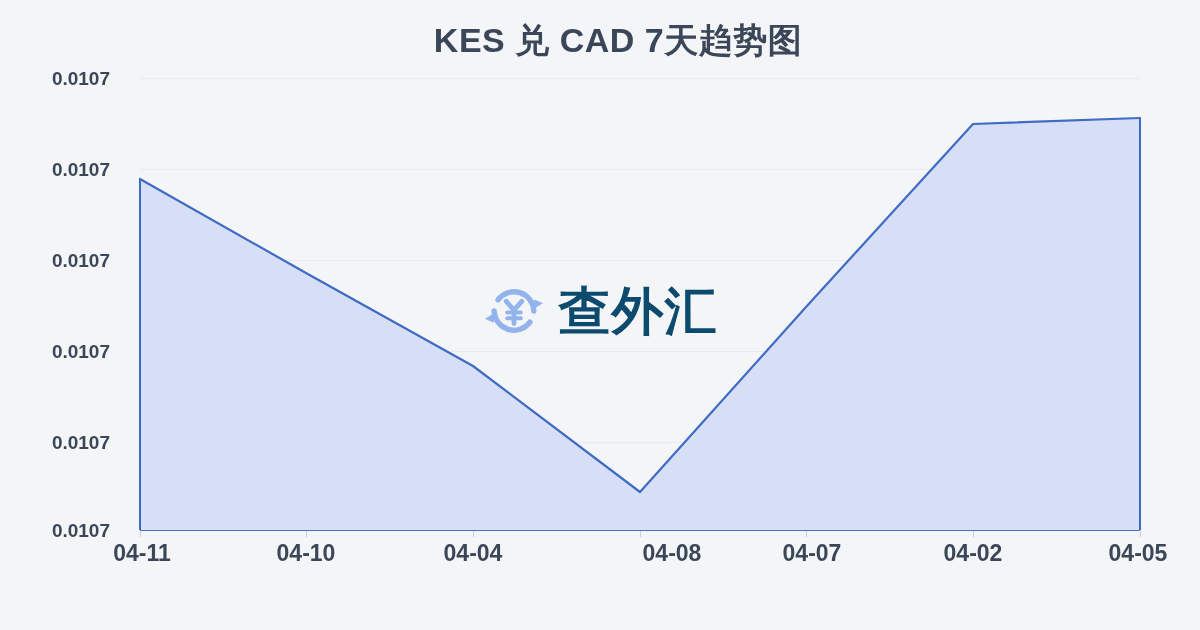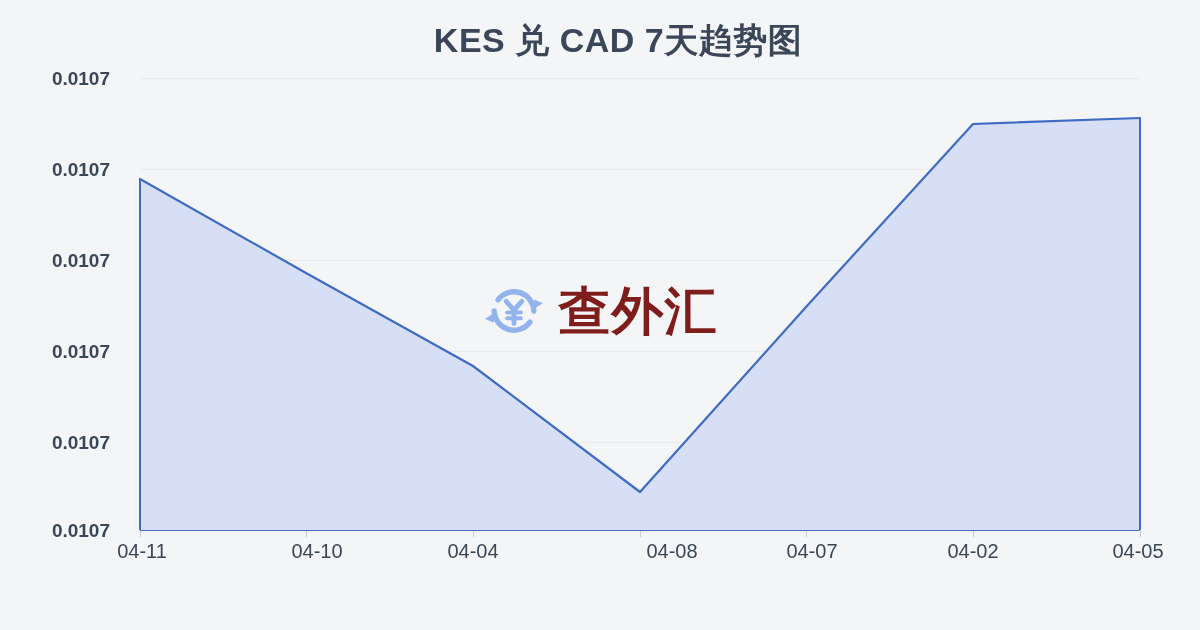--- a/index.html
+++ b/index.html
@@ -64,22 +64,22 @@
     font-weight: bold;
     color: #3b4759;
     white-space: nowrap;
   }
   .xlabel {
     position: absolute;
     top: 540px;
     width: 140px;
     margin-left: -70px;
     text-align: center;
-    font-size: 20px;
-    font-weight: normal;
+    font-size: 23px;
+    font-weight: bold;
     color: #3b4759;
     white-space: nowrap;
   }
   .tick-mark {
     position: absolute;
     top: 531px;
     width: 1px;
     height: 6px;
     background: #c8cdd6;
   }
@@ -99,21 +99,21 @@
     display: flex;
     align-items: center;
     justify-content: center;
     gap: 14px;
     pointer-events: none;
   }
   .wm-icon { width: 62px; height: 62px; display:block; }
   .wm-text {
     font-size: 52px;
     font-weight: bold;
-    color: #7f1d1d;
+    color: #0c4a6e;
     letter-spacing: 1px;
     line-height: 58px;
     white-space: nowrap;
   }
 </style>
 </head>
 <body style="background: rgb(244, 245, 247);">
 
 <div id="chart-root">
 
@@ -145,21 +145,21 @@
 
   <div class="tick-mark" style="left:140px"></div>
   <div class="tick-mark" style="left:306px"></div>
   <div class="tick-mark" style="left:473px"></div>
   <div class="tick-mark" style="left:640px"></div>
   <div class="tick-mark" style="left:806px"></div>
   <div class="tick-mark" style="left:973px"></div>
   <div class="tick-mark" style="left:1140px"></div>
 
   <div class="xlabel" style="left:142px">04-11</div>
-  <div class="xlabel" style="left:317px">04-10</div>
+  <div class="xlabel" style="left:306px">04-10</div>
   <div class="xlabel" style="left:473px">04-04</div>
   <div class="xlabel" style="left:672px">04-08</div>
   <div class="xlabel" style="left:812px">04-07</div>
   <div class="xlabel" style="left:973px">04-02</div>
   <div class="xlabel" style="left:1138px">04-05</div>
 
   <div class="watermark">
     <svg class="wm-icon" viewBox="0 0 64 64">
       <path d="M52.5 32 A20.5 20.5 0 0 0 15.5 20.5" fill="none" stroke="#93b3ec" stroke-width="5.5" stroke-linecap="round"></path>
       <path d="M11.5 32 A20.5 20.5 0 0 0 48.5 43.5" fill="none" stroke="#93b3ec" stroke-width="5.5" stroke-linecap="round"></path>

